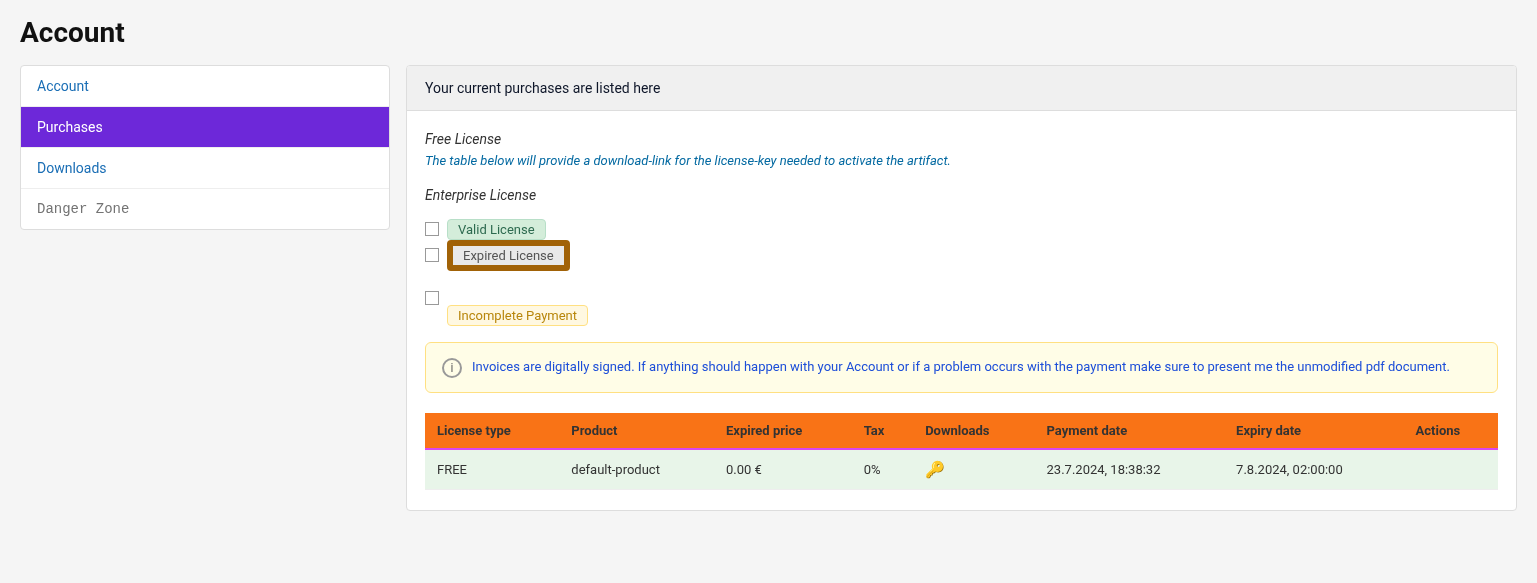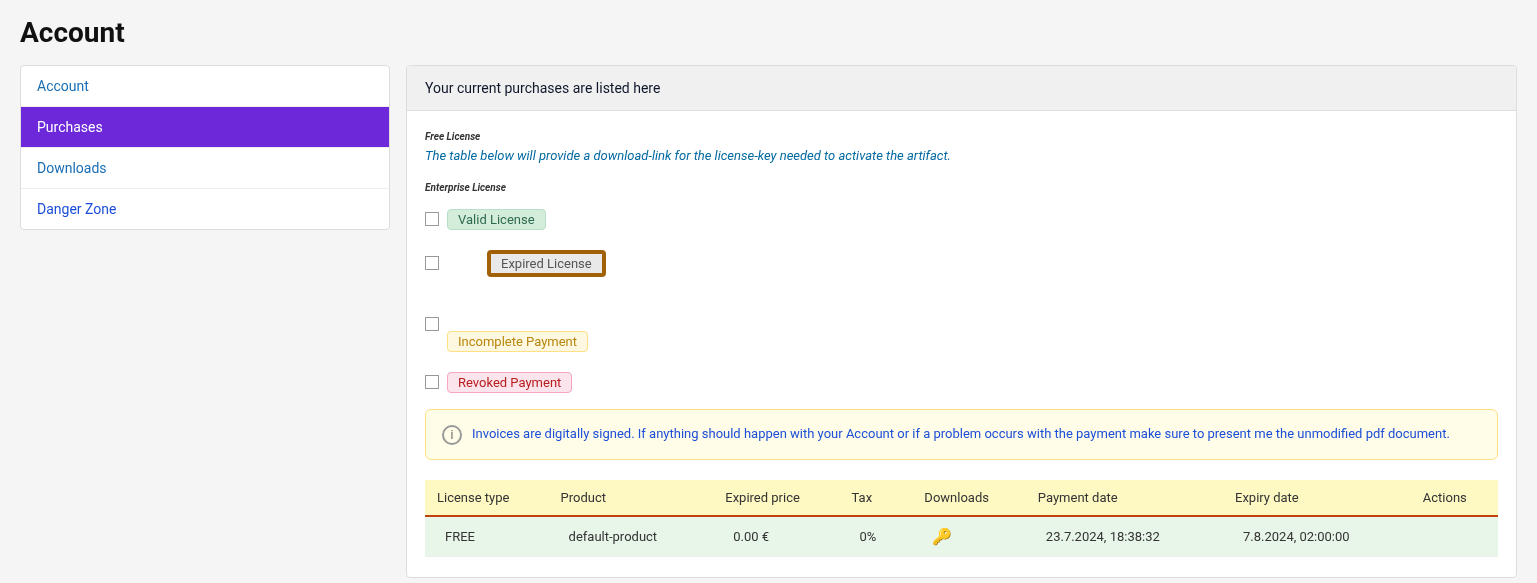--- a/index.html
+++ b/index.html
@@ -42,21 +42,22 @@
       font-size: 14px;
     }
     .sidebar-item:last-child {
       border-bottom: none;
     }
     .sidebar-item.active {
       background: #6d28d9;
       color: #fff;
     }
     .sidebar-item.danger {
-      color: #1d4ed8;
+      color: #737373;
+      font-family: Liberation Mono, monospace;
     }
     .main-content {
       flex: 1;
       background: #fff;
       border: 1px solid #ddd;
       border-radius: 4px;
       overflow: hidden;
     }
     .main-header {
       background: #f0f0f0;
@@ -66,34 +67,34 @@
       font-size: 14px;
     }
     .main-body {
       padding: 20px 18px;
     }
     .license-section {
       margin-bottom: 16px;
     }
     .license-title {
       font-style: italic;
-      font-weight: bold;
+      font-weight: normal;
       margin-bottom: 4px;
-      font-size: 10px;
+      font-size: 14px;
     }
     .license-desc {
       font-style: italic;
       color: #0369a1;
       font-size: 13px;
       line-height: 1.5;
     }
     .legend-section {
       display: flex;
       flex-direction: column;
-      gap: 20px;
+      gap: 0;
       margin: 16px 0;
     }
     .legend-item {
       display: flex;
       align-items: center;
       gap: 8px;
       font-size: 13px;
     }
     .legend-checkbox {
       width: 14px;
@@ -109,22 +110,21 @@
       font-size: 13px;
     }
     .badge-valid {
       background: #d4edda;
       color: #2d6a4f;
       border: 1px solid #b8dfc8;
     }
     .badge-expired {
       background: #e9e9e9;
       color: #555;
-      border: 4px solid #a16207;
-      margin-left: 40px;
+      border: 6px solid #a16207;
     }
     .badge-incomplete {
       background: #fff8e1;
       color: #b8860b;
       border: 1px solid #ffe082;
       margin-top: 34px;
     }
     .badge-revoked {
       background: #fce4ec;
       color: #b71c1c;
@@ -159,27 +159,27 @@
       line-height: 1.6;
     }
     .purchases-table {
       width: 100%;
       border-collapse: collapse;
       font-size: 13px;
     }
     .purchases-table th {
       text-align: left;
       padding: 10px 12px;
-      font-weight: 400;
+      font-weight: 700;
       color: #333;
-      border-bottom: 2px solid #c2410c;
-      background: #fef9c3;
+      border-bottom: 2px solid #d946ef;
+      background: #f97316;
     }
     .purchases-table td {
-      padding: 10px 20px;
+      padding: 10px 12px;
       border-bottom: 1px solid #eee;
     }
     .purchases-table tr.row-free td {
       background: #e8f5e9;
     }
     .download-icon {
       color: #1a6eb5;
       font-size: 16px;
     }
   </style>
@@ -217,24 +217,20 @@
             <span class="legend-checkbox"></span>
             <span class="legend-badge badge-valid">Valid License</span>
           </div>
           <div class="legend-item">
             <span class="legend-checkbox"></span>
             <span class="legend-badge badge-expired">Expired License</span>
           </div>
           <div class="legend-item">
             <span class="legend-checkbox"></span>
             <span class="legend-badge badge-incomplete">Incomplete Payment</span>
-          </div>
-          <div class="legend-item">
-            <span class="legend-checkbox"></span>
-            <span class="legend-badge badge-revoked">Revoked Payment</span>
           </div>
         </div>
 
         <div class="info-box">
           <div class="info-icon">i</div>
           <div class="info-text">Invoices are digitally signed. If anything should happen with your Account or if a problem occurs with the payment make sure to present me the unmodified pdf document.</div>
         </div>
 
         <table class="purchases-table">
           <thead>

